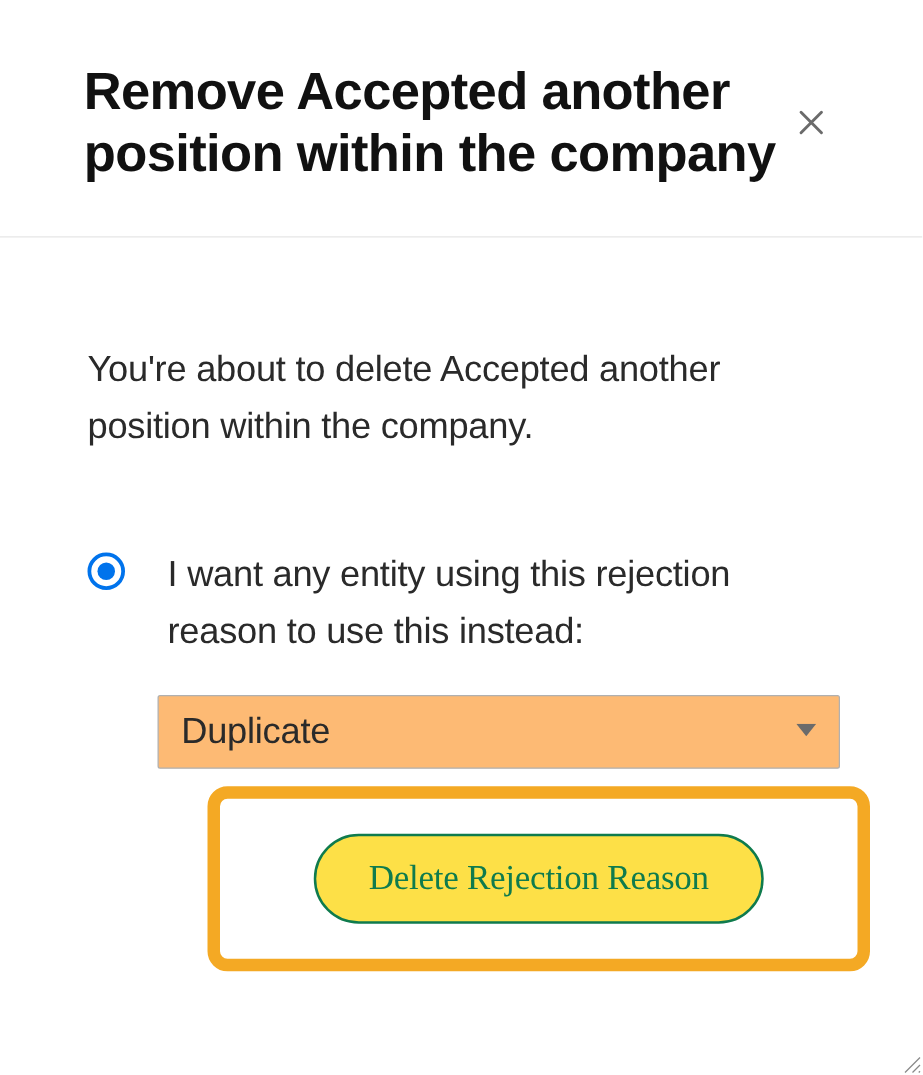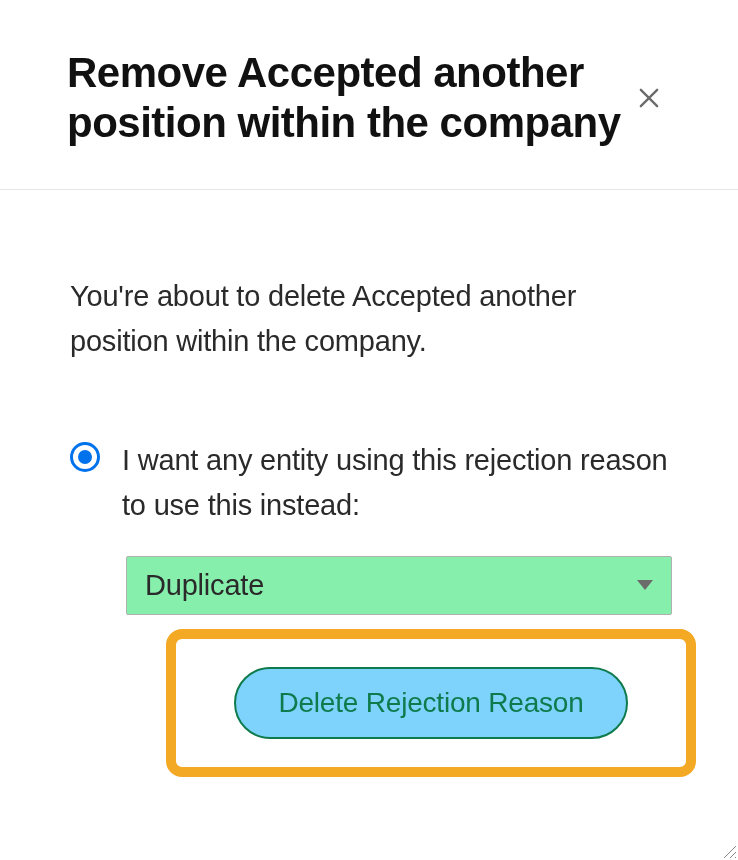--- a/index.html
+++ b/index.html
@@ -81,28 +81,29 @@
       width: 14px;
       height: 14px;
       border-radius: 50%;
       background: #0073ec;
     }
     .option-label {
       font-size: 29px;
       line-height: 1.55;
       color: #2a2a2a;
       letter-spacing: -0.2px;
+      margin-left: 12px;
     }
     .indented-content {
       margin-left: 56px;
     }
     .select-box {
       width: 100%;
       border: 1px solid #b0b0b0;
-      background: #86efac;
+      background: #fdba74;
       padding: 12px 18px;
       display: flex;
       align-items: center;
       justify-content: space-between;
       cursor: pointer;
       border-radius: 2px;
     }
     .select-text {
       font-size: 29px;
       color: #2a2a2a;
@@ -117,27 +118,28 @@
       border: 10px solid #f4a924;
       border-radius: 16px;
       padding: 28px 30px;
       display: inline-flex;
       align-items: center;
       justify-content: center;
       width: 530px;
     }
     .delete-btn {
       border: 2px solid #0f7b4d;
-      background: #7dd3fc;
+      background: #fde047;
       color: #0f7b4d;
       font-size: 28px;
       padding: 18px 42px;
       border-radius: 999px;
       cursor: pointer;
       letter-spacing: -0.2px;
+      font-family: Liberation Serif, serif;
     }
     .resize-handle {
       position: absolute;
       bottom: 0;
       right: 0;
       width: 16px;
       height: 16px;
       color: #888;
     }
   </style>

